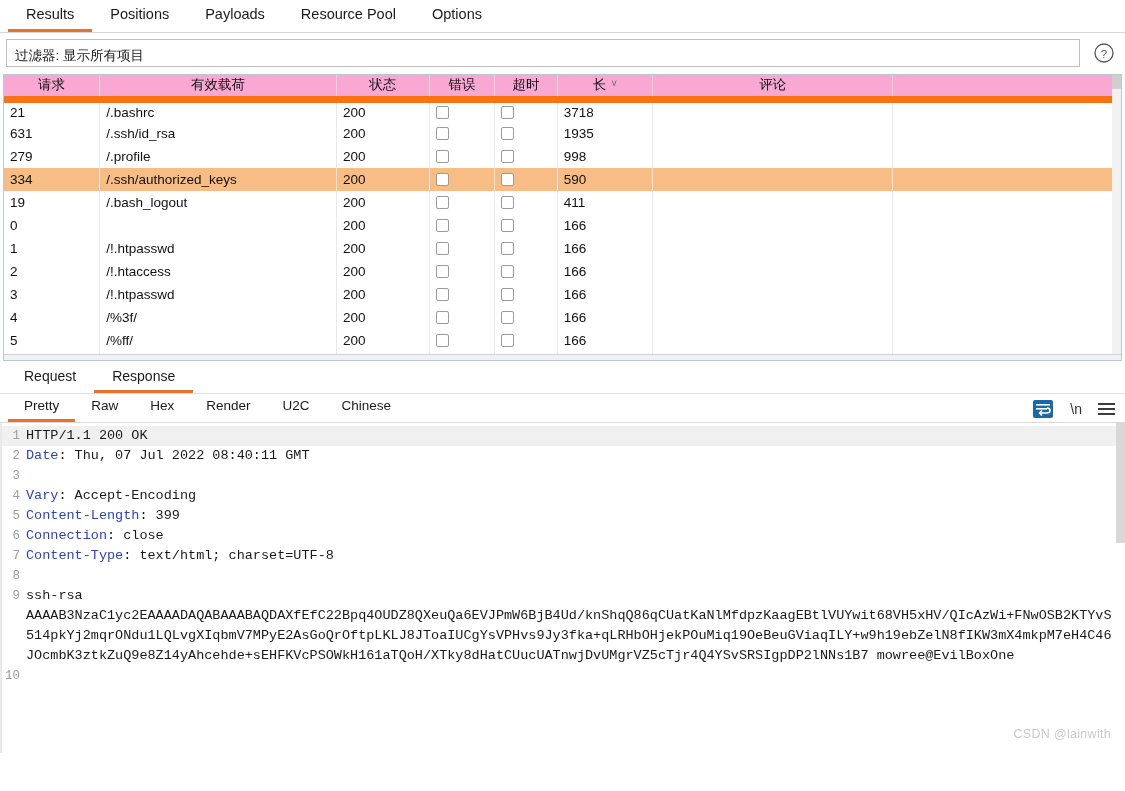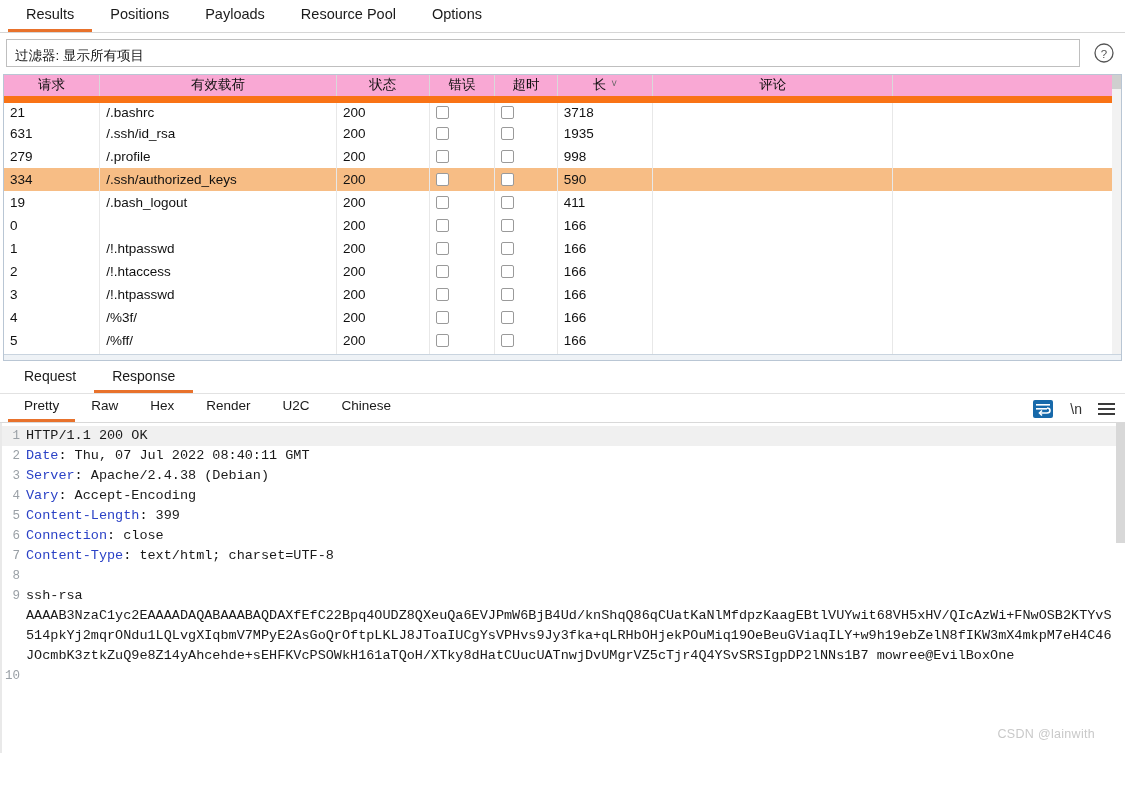--- a/index.html
+++ b/index.html
@@ -183,21 +183,21 @@
     position:absolute; top:0; right:0; width: 9px; height: 100%;
     background: #fff;
   }
   .editor-vscroll .thumb {
     position:absolute; top:0; left:0; width:9px; height: 120px; background:#d8d8d8;
   }
   .editor .leftrail {
     position:absolute; left:0; top:0; bottom:0; width:2px; background:#e9e9e9;
   }
   .watermark {
-    position: absolute; right: 30px; bottom: 12px;
+    position: absolute; right: 14px; bottom: 12px;
     font-size: 12.5px; color: #c9c9c9;
     font-family: "Liberation Sans", sans-serif;
     letter-spacing: .3px;
   }
 </style>
 </head>
 <body>
 
 <div id="app">
 
@@ -414,21 +414,20 @@
         <div class="eline hl">
           <div class="gutter">1</div>
           <div class="ecode">HTTP/1.1 200 OK</div>
         </div>
         <div class="eline">
           <div class="gutter">2</div>
           <div class="ecode"><span class="hdrname">Date</span>: Thu, 07 Jul 2022 08:40:11 GMT</div>
         </div>
         <div class="eline">
           <div class="gutter">3</div>
-          <div class="ecode"><span class="hdrname">Server</span>: Apache/2.4.38 (Debian)</div>
         </div>
         <div class="eline">
           <div class="gutter">4</div>
           <div class="ecode"><span class="hdrname">Vary</span>: Accept-Encoding</div>
         </div>
         <div class="eline">
           <div class="gutter">5</div>
           <div class="ecode"><span class="hdrname">Content-Length</span>: 399</div>
         </div>
         <div class="eline">

